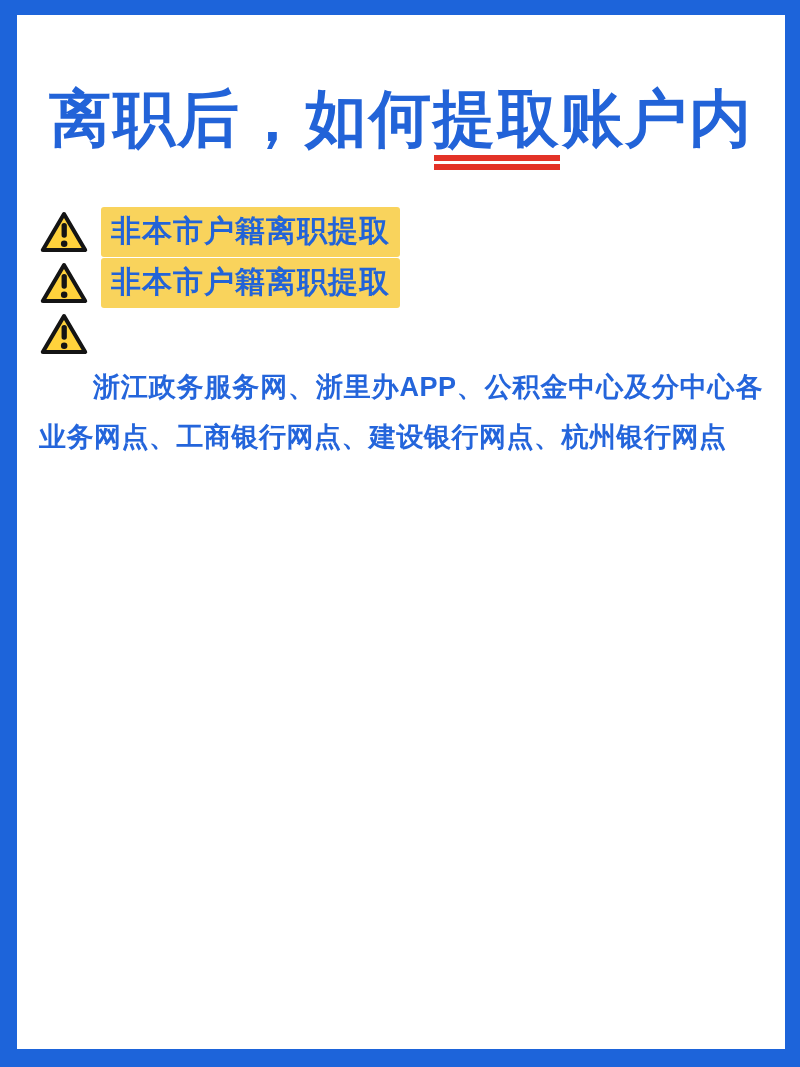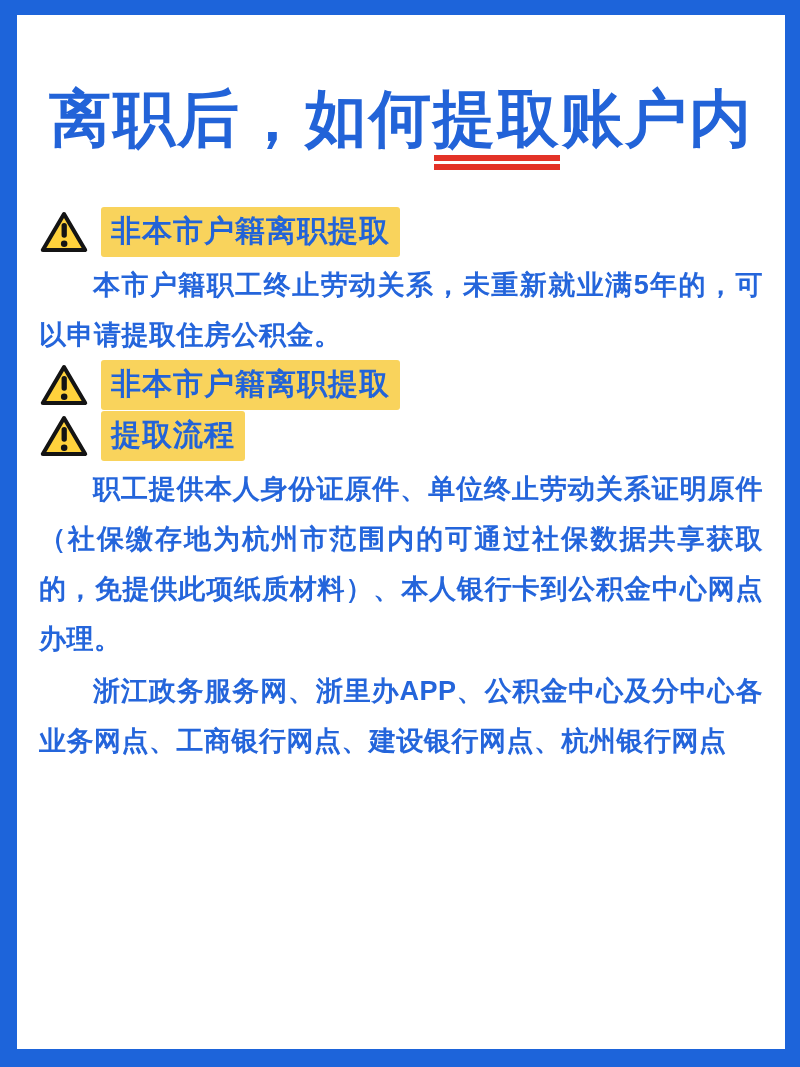--- a/index.html
+++ b/index.html
@@ -93,44 +93,41 @@
 
     <div class="section">
       <div class="heading-row">
         <svg class="warn-icon" viewBox="0 0 60 54" aria-hidden="true">
           <path d="M30 5 L56 49 H4 Z" fill="#ffd23c" stroke="#141414" stroke-width="5" stroke-linejoin="round"></path>
           <rect x="27" y="16" width="6.5" height="18" rx="3.2" fill="#141414"></rect>
           <circle cx="30.2" cy="41.5" r="4" fill="#141414"></circle>
         </svg>
         <span class="heading-label">非本市户籍离职提取</span>
       </div>
-      <p class="body-text">本市户籍职工终止劳动关系，未重新就业满5年的，可以申请提取住房公积金。</p>
     </div>
 
     <div class="section">
       <div class="heading-row">
         <svg class="warn-icon" viewBox="0 0 60 54" aria-hidden="true">
           <path d="M30 5 L56 49 H4 Z" fill="#ffd23c" stroke="#141414" stroke-width="5" stroke-linejoin="round"></path>
           <rect x="27" y="16" width="6.5" height="18" rx="3.2" fill="#141414"></rect>
           <circle cx="30.2" cy="41.5" r="4" fill="#141414"></circle>
         </svg>
         <span class="heading-label">非本市户籍离职提取</span>
       </div>
     </div>
 
     <div class="section">
       <div class="heading-row">
         <svg class="warn-icon" viewBox="0 0 60 54" aria-hidden="true">
           <path d="M30 5 L56 49 H4 Z" fill="#ffd23c" stroke="#141414" stroke-width="5" stroke-linejoin="round"></path>
           <rect x="27" y="16" width="6.5" height="18" rx="3.2" fill="#141414"></rect>
           <circle cx="30.2" cy="41.5" r="4" fill="#141414"></circle>
         </svg>
-        <span class="heading-label">提取流程</span>
       </div>
-      <p class="body-text">职工提供本人身份证原件、单位终止劳动关系证明原件（社保缴存地为杭州市范围内的可通过社保数据共享获取的，免提供此项纸质材料）、本人银行卡到公积金中心网点办理。</p>
     </div>
 
     <div class="section">
       <p class="body-text">浙江政务服务网、浙里办APP、公积金中心及分中心各业务网点、工商银行网点、建设银行网点、杭州银行网点</p>
     </div>
 
   </div>
 </div>
 
 </body></html>

